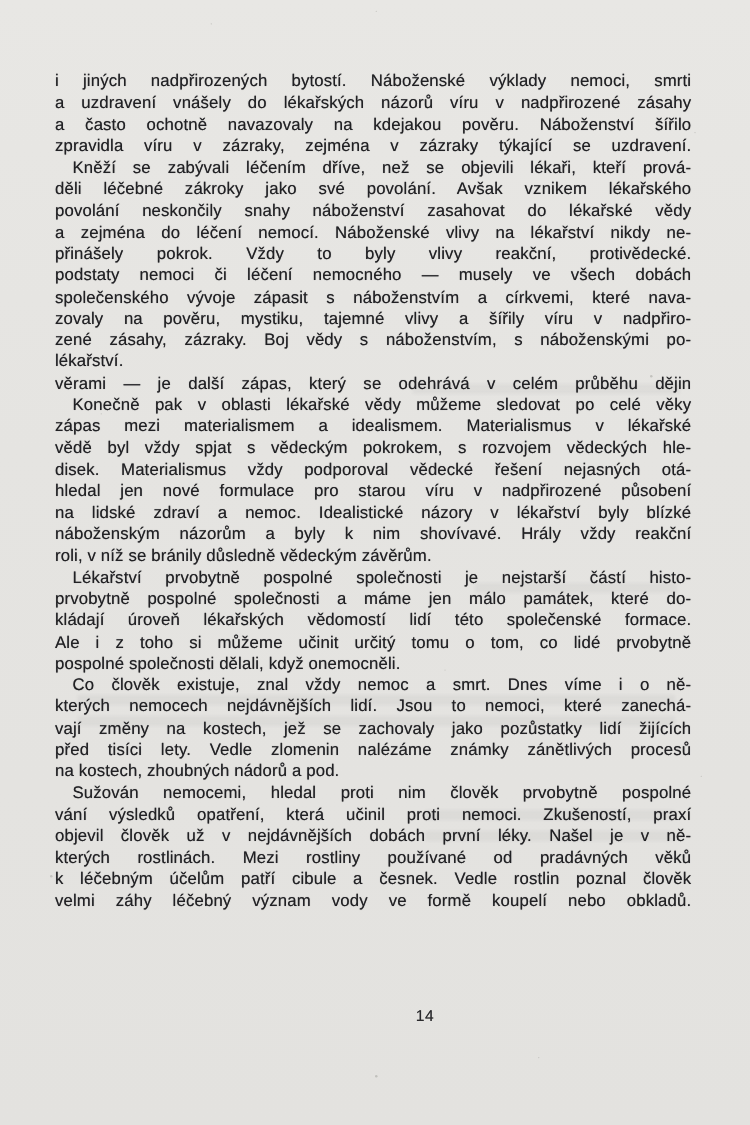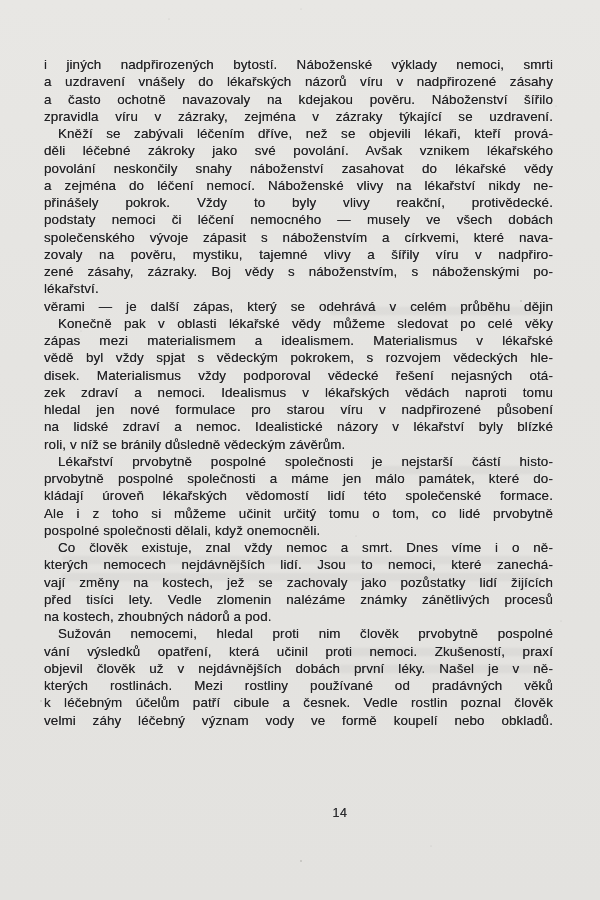--- a/index.html
+++ b/index.html
@@ -122,23 +122,23 @@
       <div class="line">podstaty nemoci či léčení nemocného — musely ve všech dobách</div>
       <div class="line">společenského vývoje zápasit s náboženstvím a církvemi, které nava-</div>
       <div class="line">zovaly na pověru, mystiku, tajemné vlivy a šířily víru v nadpřiro-</div>
       <div class="line">zené zásahy, zázraky. Boj vědy s náboženstvím, s náboženskými po-</div>
       <div class="line para-end">lékařství.</div>
       <div class="line">věrami — je další zápas, který se odehrává v celém průběhu dějin</div>
       <div class="line indent">Konečně pak v oblasti lékařské vědy můžeme sledovat po celé věky</div>
       <div class="line">zápas mezi materialismem a idealismem. Materialismus v lékařské</div>
       <div class="line">vědě byl vždy spjat s vědeckým pokrokem, s rozvojem vědeckých hle-</div>
       <div class="line">disek. Materialismus vždy podporoval vědecké řešení nejasných otá-</div>
-      <div class="line">zek zdraví a nemoci. Idealismus v lékařských vědách naproti tomu</div>
       <div class="line">hledal jen nové formulace pro starou víru v nadpřirozené působení</div>
       <div class="line">na lidské zdraví a nemoc. Idealistické názory v lékařství byly blízké</div>
+      <div class="line">náboženským názorům a byly k nim shovívavé. Hrály vždy reakční</div>
       <div class="line para-end">roli, v níž se bránily důsledně vědeckým závěrům.</div>
       <div class="line indent">Lékařství prvobytně pospolné společnosti je nejstarší částí histo-</div>
       <div class="line">prvobytně pospolné společnosti a máme jen málo památek, které do-</div>
       <div class="line">kládají úroveň lékařských vědomostí lidí této společenské formace.</div>
       <div class="line">Ale i z toho si můžeme učinit určitý tomu o tom, co lidé prvobytně</div>
       <div class="line para-end">pospolné společnosti dělali, když onemocněli.</div>
       <div class="line indent">Co člověk existuje, znal vždy nemoc a smrt. Dnes víme i o ně-</div>
       <div class="line">kterých nemocech nejdávnějších lidí. Jsou to nemoci, které zanechá-</div>
       <div class="line">vají změny na kostech, jež se zachovaly jako pozůstatky lidí žijících</div>
       <div class="line">před tisíci lety. Vedle zlomenin nalézáme známky zánětlivých procesů</div>

